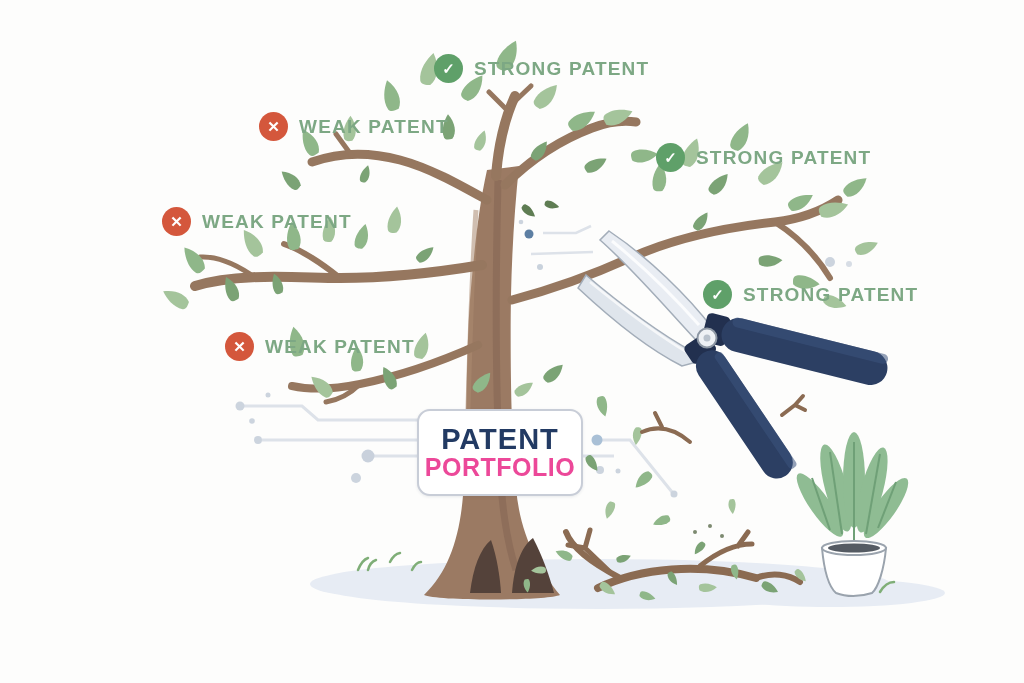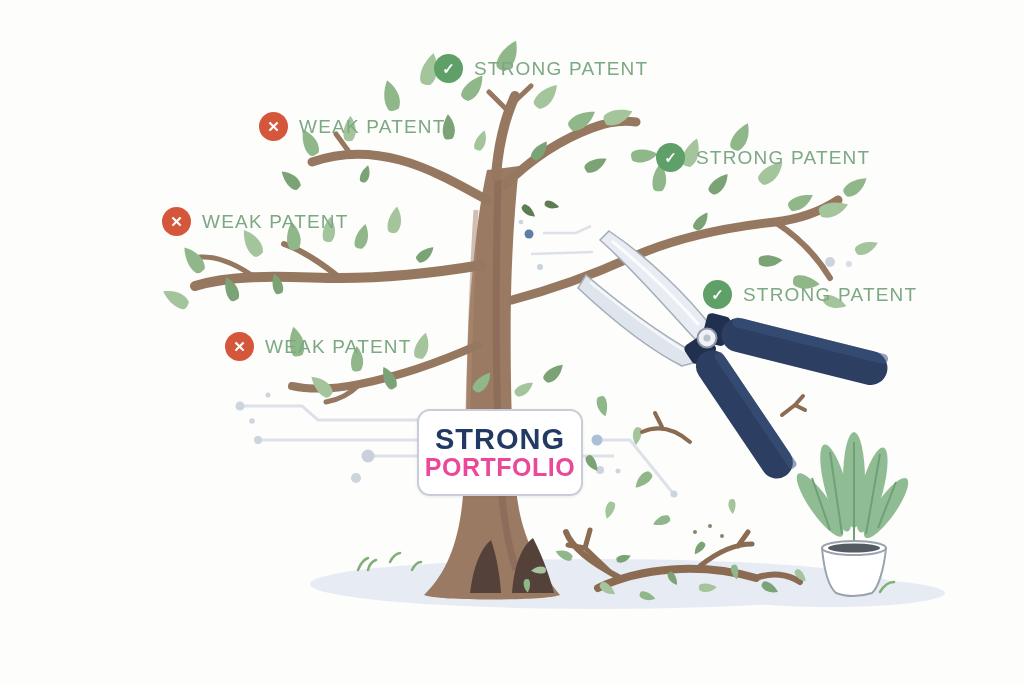--- a/index.html
+++ b/index.html
@@ -9,21 +9,21 @@
   }
   .stage{position:absolute;inset:0;width:1024px;height:683px;}
   svg.illustration{position:absolute;left:0;top:0;}
   .la{fill:#8fb789;} .lb{fill:#a4c49b;} .lc{fill:#7ba375;} .ld{fill:#5f7d53;}
 
   .label{position:absolute;display:flex;align-items:center;gap:11px;white-space:nowrap;}
   .badge{width:29px;height:29px;border-radius:50%;display:flex;align-items:center;
          justify-content:center;color:#fff;font-size:15px;font-weight:bold;line-height:1;}
   .badge.check{background:#5fa069;}
   .badge.cross{background:#d4573c;}
-  .label .txt{font-weight:normal;font-size:19px;color:#7da884;letter-spacing:1.2px;}
+  .label .txt{font-weight:bold;font-size:19px;color:#7da884;letter-spacing:1.2px;}
 
   #label-strong-top{left:434px;top:54px;}
   #label-weak-1{left:259px;top:112px;}
   #label-weak-2{left:162px;top:207px;}
   #label-weak-3{left:225px;top:332px;}
   #label-strong-r1{left:656px;top:143px;}
   #label-strong-r2{left:703px;top:280px;}
 
   .sign{position:absolute;left:417px;top:409px;width:162px;height:83px;background:#ffffff;
         border:2px solid #c8cdd7;border-radius:13px;display:flex;flex-direction:column;
@@ -251,21 +251,21 @@
         <path d="M878,528 L896,482"></path>
       </g>
     </g>
     <path d="M822,548 L886,548 C884,570 878,588 872,593 C860,597 846,597 836,593 C828,586 824,570 822,548 Z" fill="#ffffff" stroke="#9aa3ad" stroke-width="2"></path>
     <ellipse cx="854" cy="548" rx="32" ry="7" fill="#ffffff" stroke="#9aa3ad" stroke-width="2"></ellipse>
     <ellipse cx="854" cy="548" rx="26" ry="4.5" fill="#555b63"></ellipse>
   </g>
 </svg>
 
 <div class="sign">
-  <div class="l1">STRONG</div>
+  <div class="l1">PATENT</div>
   <div class="l2">PORTFOLIO</div>
 </div>
 
 <div class="label" id="label-strong-top">
   <div class="badge check">✓</div>
   <div class="txt">STRONG PATENT</div>
 </div>
 <div class="label" id="label-weak-1">
   <div class="badge cross">✕</div>
   <div class="txt">WEAK PATENT</div>

